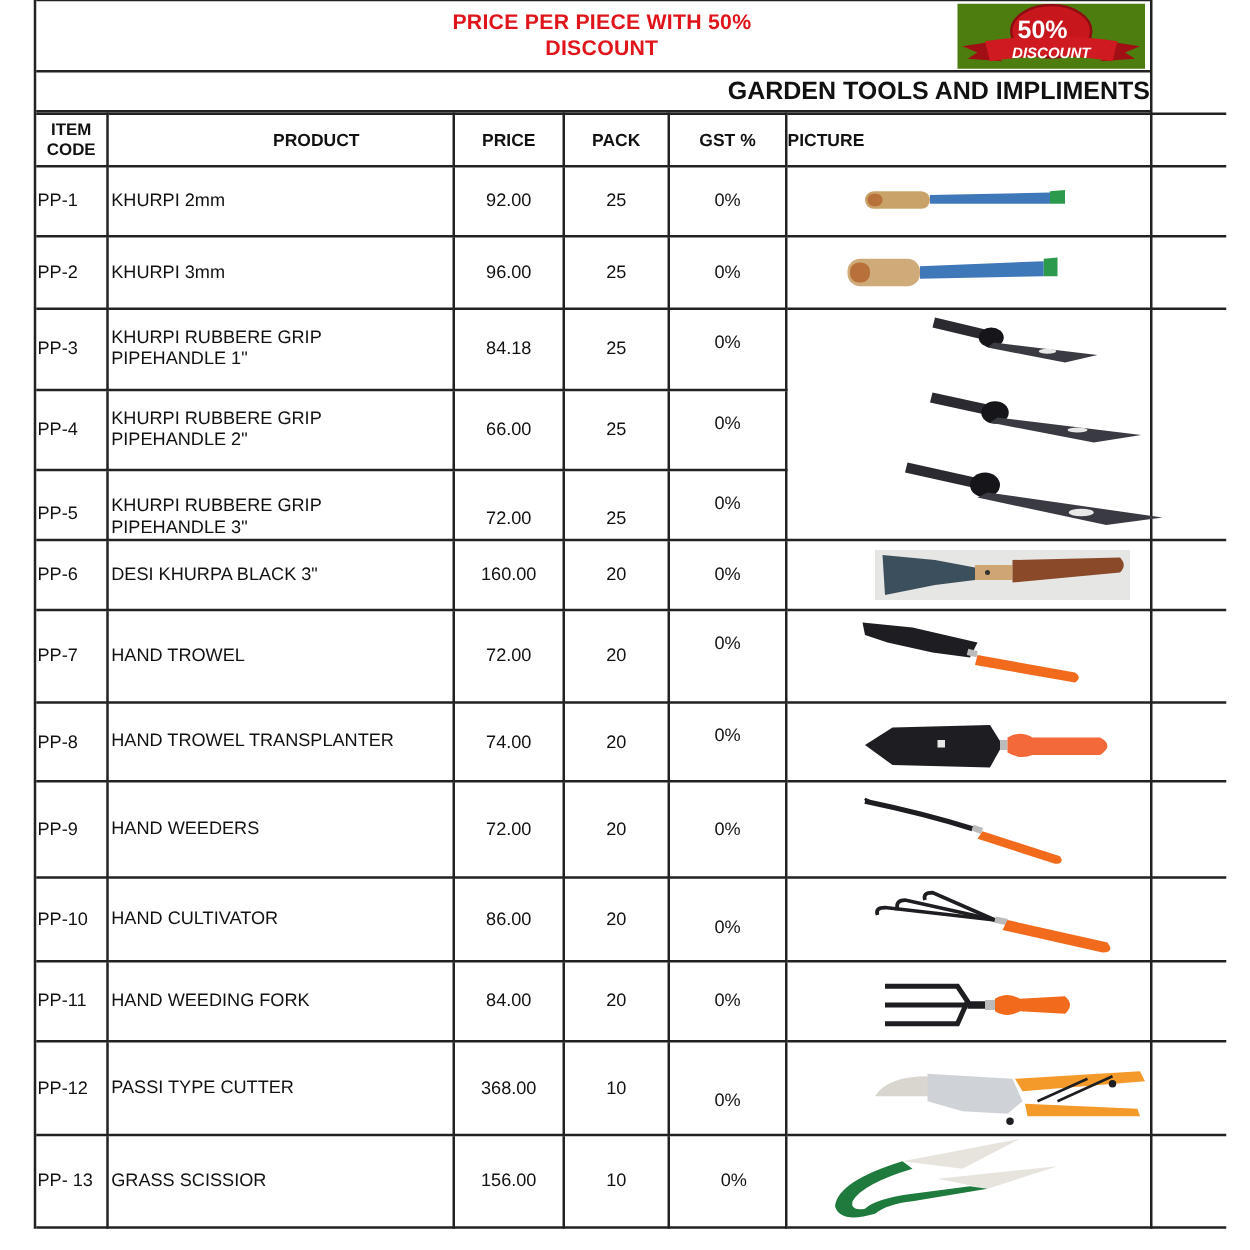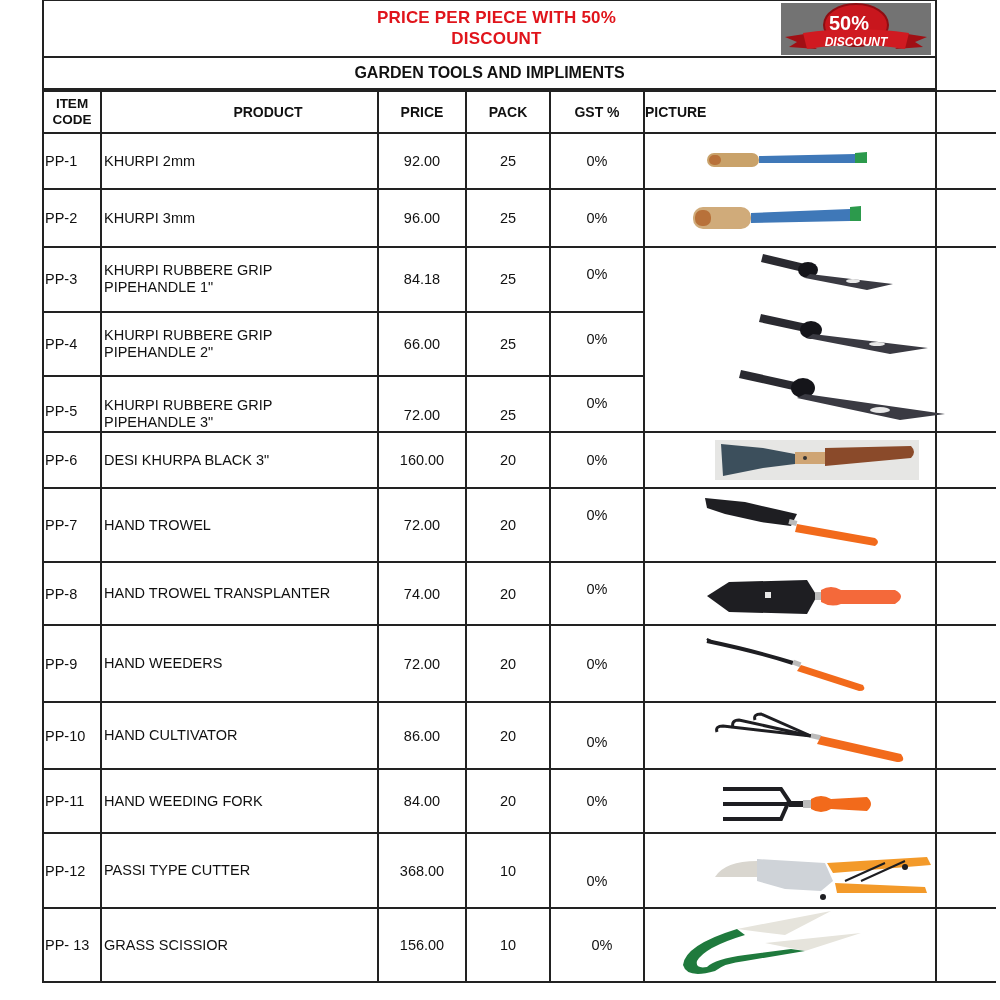--- a/index.html
+++ b/index.html
@@ -1,22 +1,22 @@
 <!DOCTYPE html>
 <html><head>
 <meta charset="utf-8">
 <style>
   html, body { margin:0; padding:0; background:#ffffff; }
   body { width:1000px; height:1000px; position:relative; overflow:hidden;
          font-family:"Liberation Sans", "DejaVu Sans", sans-serif; color:#111; }
-  .sheet { position:absolute; left:42px; top:0; width:895px; border-left:2px solid #222; border-right:2px solid #222; box-sizing:border-box; }
+  .sheet { position:absolute; left:27px; top:0; width:895px; border-left:2px solid #222; border-right:2px solid #222; box-sizing:border-box; }
   .banner { position:relative; height:58px; border-bottom:2px solid #222; border-top:1px solid #222; box-sizing:border-box; }
   .banner-text { position:absolute; left:0; width:905px; top:6px; text-align:center; color:#e0141b; font-weight:bold; font-size:17px; line-height:21px; letter-spacing:0.2px; }
-  .badge { position:absolute; right:4px; top:2px; width:150px; height:52px; background:#737373; }
-  .title-row { height:32px; border-bottom:2px solid #222; box-sizing:border-box; text-align:center; font-weight:bold; font-size:16px; line-height:30px; }
+  .badge { position:absolute; right:4px; top:2px; width:150px; height:52px; background:#4d7c0f; }
+  .title-row { height:32px; border-bottom:2px solid #222; box-sizing:border-box; text-align:right; font-weight:bold; font-size:20px; line-height:30px; }
   table { border-collapse:collapse; width:952px; table-layout:fixed; }
   td, th { border:2px solid #222; padding:0; font-size:14.5px; }
   th { font-weight:bold; height:40px; font-size:14px; }
   tr > :first-child { border-left:none; }
   tr > :last-child { border-right:none; }
   .code { text-align:left; padding-left:1px;margin-left:16px; }
   .prod { text-align:left; padding-left:2px; line-height:17px; }
   .num { text-align:center; }
   .pic { position:relative; }
   .hdr-code { text-align:center; line-height:16px; font-size:13.5px;margin-left:38px; }

